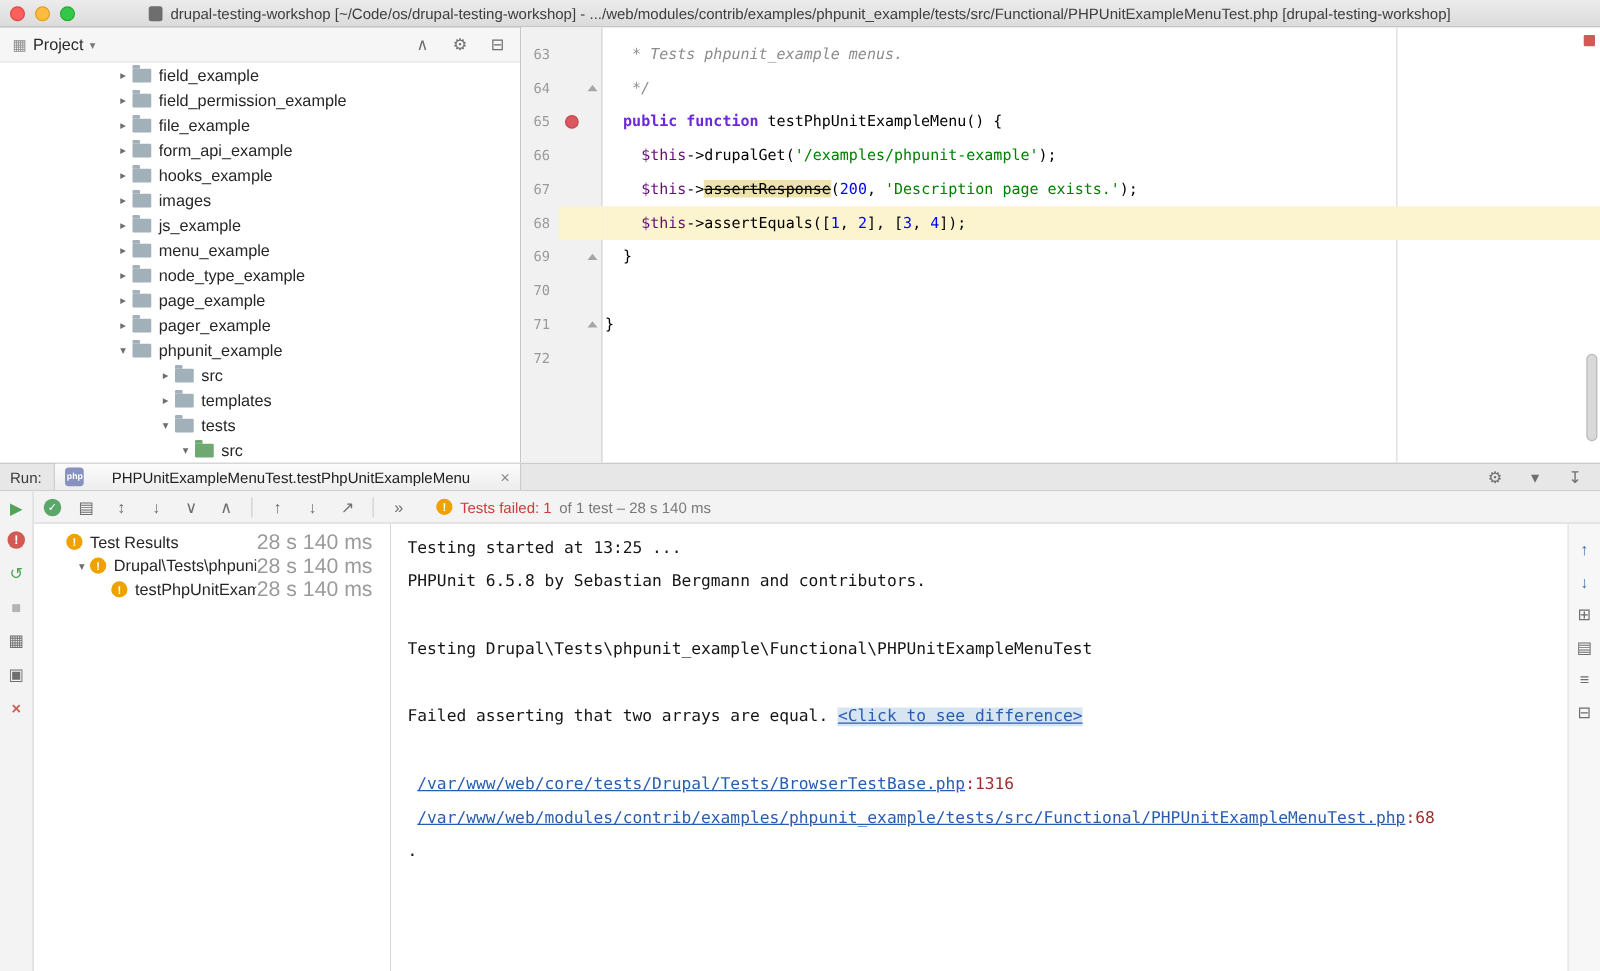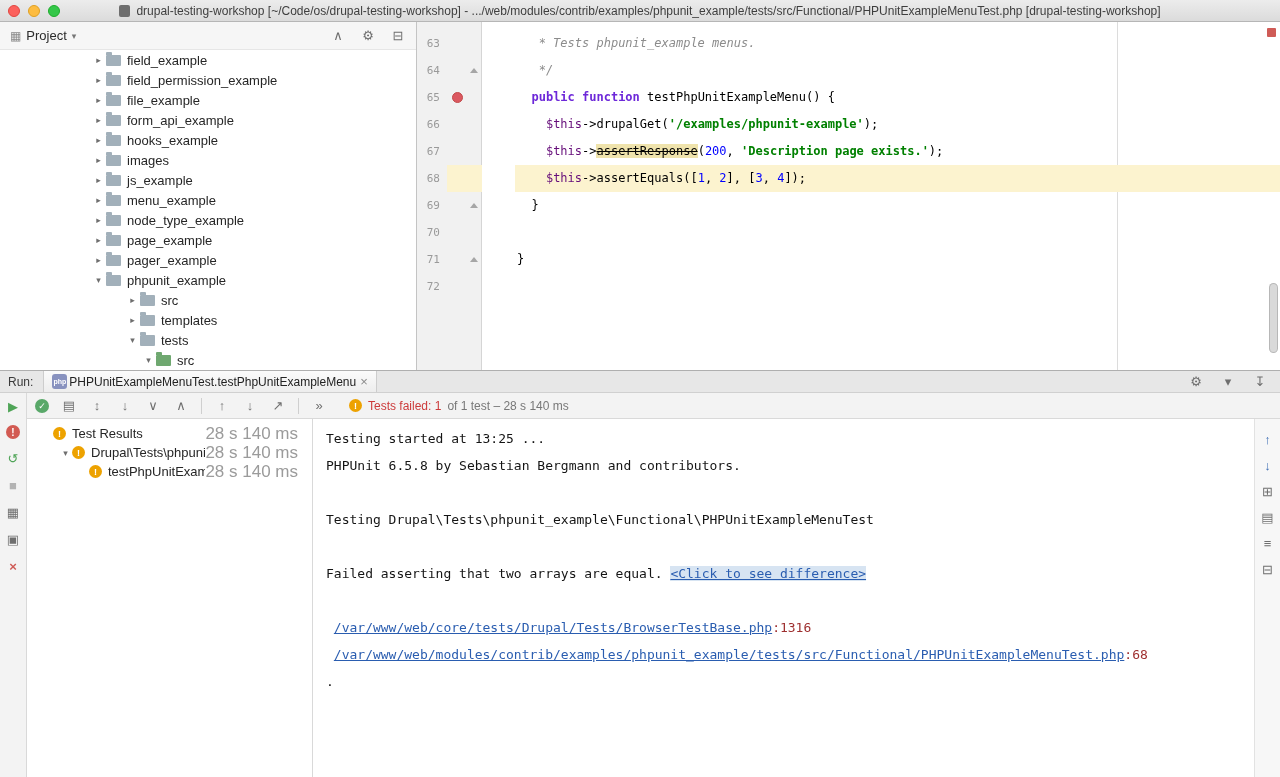--- a/index.html
+++ b/index.html
@@ -33,39 +33,39 @@
   .folder-test::before{background:#6FA870;}
 
   
   .editor{flex:1;position:relative;background:#fff;overflow:hidden;}
   .gutter-col{position:absolute;left:0;top:0;bottom:0;width:65px;background:#F1F1F1;border-right:1px solid #D5D5D5;}
   .margin-guide{position:absolute;left:700px;top:0;bottom:0;width:1px;background:#DCDCDC;}
   .ed-rows{position:absolute;left:0;top:0;right:0;padding-top:8px;}
   .ed-row{display:flex;height:27px;line-height:27px;font-family:"DejaVu Sans Mono",monospace;font-size:12px;}
   .gnum{width:30px;text-align:right;padding-right:7px;color:#9A9A9A;font-size:11px;flex:none;}
   .gicons{width:35px;flex:none;position:relative;}
-  .code{flex:1;white-space:pre;padding-left:2px;margin-left:33px;}
+  .code{flex:1;white-space:pre;padding-left:2px;}
   .ed-row.hl .gicons,.ed-row.hl .code{background:#FCF3CF;}
   .test-fail-icon{position:absolute;left:5px;top:8px;width:11px;height:11px;border-radius:50%;background:#DB5860;border:1px solid #C24A4A;}
   .fold-icon{position:absolute;right:4px;top:11px;width:0;height:0;border-left:4px solid transparent;border-right:4px solid transparent;border-bottom:5px solid #A6A6A6;}
   .tok-plain{color:#000;}
   .tok-comment{color:#8C8C8C;font-style:italic;}
   .tok-keyword{color:#6d28d9;font-weight:bold;}
-  .tok-string{color:#008000;font-weight:bold;}
+  .tok-string{color:#008000;font-weight:normal;}
   .tok-number{color:#0000FF;}
   .tok-variable{color:#660E7A;}
   .tok-deprecated{color:#000;text-decoration:line-through;background:#EFE3AC;}
   .ed-scroll-thumb{position:absolute;right:2px;top:261px;width:9px;height:70px;border-radius:5px;background:rgba(160,160,160,.4);border:1px solid rgba(120,120,120,.35);}
   .ed-stripe-error{position:absolute;right:4px;top:6px;width:9px;height:9px;background:#CF5B56;border-radius:1px;}
 
   
   .runpanel{height:407px;border-top:1px solid #AFAFAF;display:flex;flex-direction:column;background:#fff;}
   .r-tabbar{height:22px;background:#E7E7E7;border-bottom:1px solid #D0D0D0;display:flex;align-items:center;font-size:12px;color:#333;flex:none;}
   .run-label{margin:0 10px 0 8px;color:#3A3A3A;}
-  .r-tab{height:21px;display:flex;align-items:center;gap:2px;padding:0 8px;background:linear-gradient(#FBFBFB,#EDEDED);border-left:1px solid #CDCDCD;border-right:1px solid #CDCDCD;}
+  .r-tab{height:21px;display:flex;align-items:center;gap:22px;padding:0 8px;background:linear-gradient(#FBFBFB,#EDEDED);border-left:1px solid #CDCDCD;border-right:1px solid #CDCDCD;}
   .php-icon{width:15px;height:15px;border-radius:3px;background:#8892BF;color:#fff;font-size:7px;font-weight:bold;display:flex;align-items:center;justify-content:center;flex:none;}
   .tab-title{color:#222;}
   .tab-close{color:#8A8A8A;font-size:13px;margin-left:2px;}
   .tabbar-icons{margin-left:auto;display:flex;align-items:center;gap:16px;margin-right:12px;color:#6A6A6A;font-size:13px;}
   .r-body{flex:1;display:flex;overflow:hidden;}
   .r-leftstrip{width:27px;background:#F3F3F3;border-right:1px solid #D9D9D9;display:flex;flex-direction:column;align-items:center;padding-top:5px;gap:11px;flex:none;}
   .strip-icon{width:16px;height:16px;display:flex;align-items:center;justify-content:center;font-size:13px;color:#6F6F6F;flex:none;}
   .ic-green{color:#4FA457;}
   .ic-red{color:#CF5B56;font-weight:bold;}
   .ic-blue{color:#3F6FB5;}

